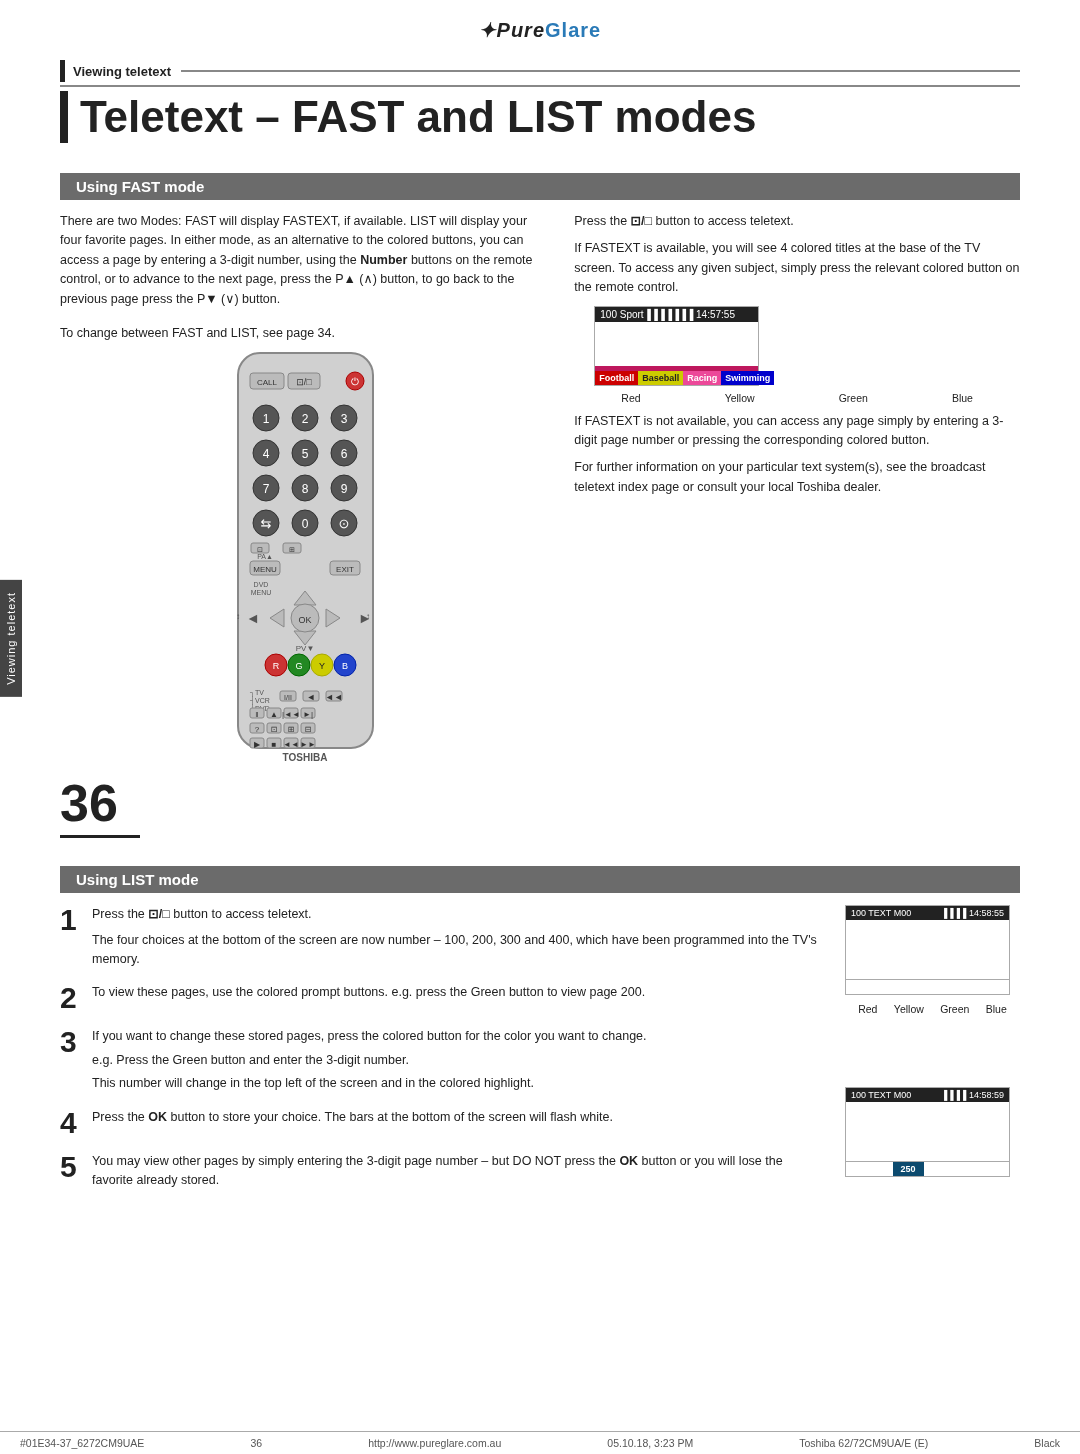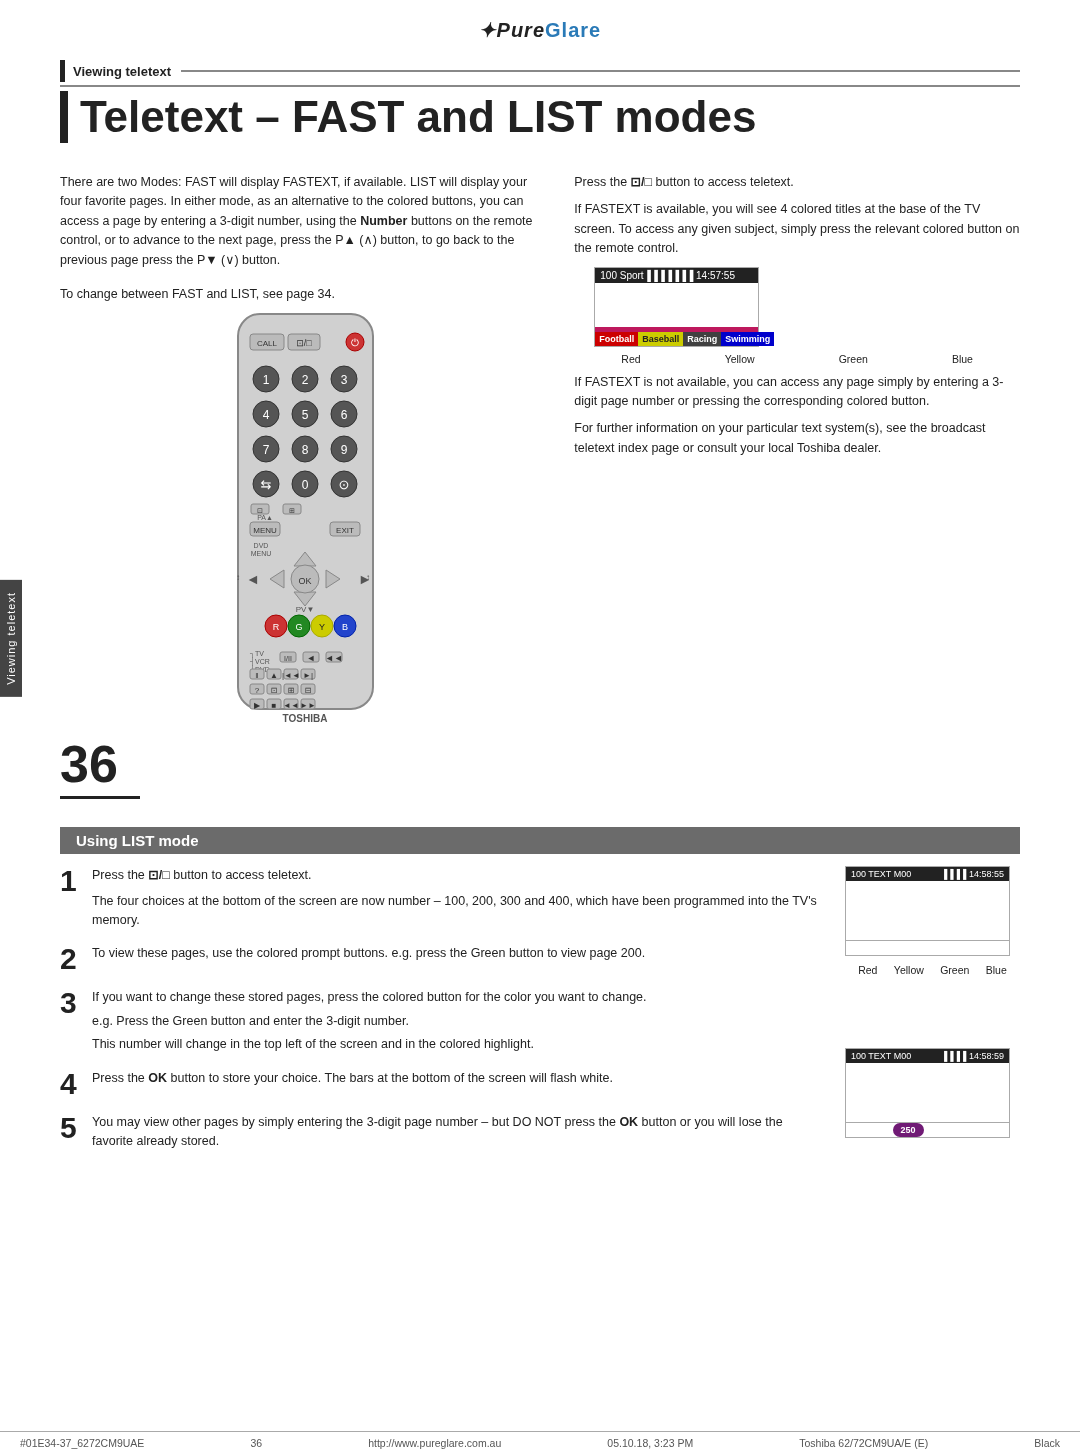--- a/index.html
+++ b/index.html
@@ -162,21 +162,21 @@
       margin-top: 4px;
     }
     .tv-screen .tv-bottom-bar span {
       padding: 2px 4px;
       font-size: 9px;
       font-weight: bold;
       color: #fff;
     }
     .tv-screen .tv-bottom-bar .btn-red { background: #c00; }
     .tv-screen .tv-bottom-bar .btn-yellow { background: #cc0; color: #222; }
-    .tv-screen .tv-bottom-bar .btn-green { background: #404040; }
+    .tv-screen .tv-bottom-bar .btn-green { background: #ec4899; }
     .tv-screen .tv-bottom-bar .btn-blue { background: #00c; }
 
     .color-labels {
       display: flex;
       justify-content: space-around;
       font-size: 10.5px;
       margin-bottom: 2px;
       padding: 0 5px;
     }
 
@@ -298,20 +298,23 @@
 
     <div class="section-eyebrow">
       <span>Viewing teletext</span>
       <div class="section-line"></div>
     </div>
 
     <h1 class="page-title">
       <span>Teletext – FAST and LIST modes</span>
     </h1>
 
+    <div class="section-box">
+      <span>Using FAST mode</span>
+    </div>
 
     <div class="two-col">
 
       <div class="col-left">
         <p class="body-text">
           There are two Modes: FAST will display FASTEXT, if available. LIST will display your four favorite pages. In either mode, as an alternative to the colored buttons, you can access a page by entering a 3-digit number, using the <strong>Number</strong> buttons on the remote control, or to advance to the next page, press the P▲ (∧) button, to go back to the previous page press the P▼ (∨) button.
         </p>
         <br>
         <p class="body-text">
           To change between FAST and LIST, see page 34.
@@ -557,21 +560,21 @@
         <div style="height:60px;"></div>
 
         <div class="tv-screen-list" style="margin-top:10px;">
           <div class="tv-top-bar">
             <span>100  TEXT M00</span>
             <span>▐▐▐▐ 14:58:59</span>
           </div>
           <div class="tv-body" style="height:40px;"></div>
           <div class="tv-bottom-bar">
             <span class="btn-red">100</span>
-            <span style="background:#701a75; color:#fff; padding:2px 8px; font-size:9px; font-weight:bold;border-radius:7px;">250</span>
+            <span style="background:#0c4a6e; color:#fff; padding:2px 8px; font-size:9px; font-weight:bold;">250</span>
             <span class="btn-green">320</span>
             <span class="btn-blue">400</span>
           </div>
         </div>
       </div>
     </div>
 
   </div>
 
   <div class="bottom-bar">

